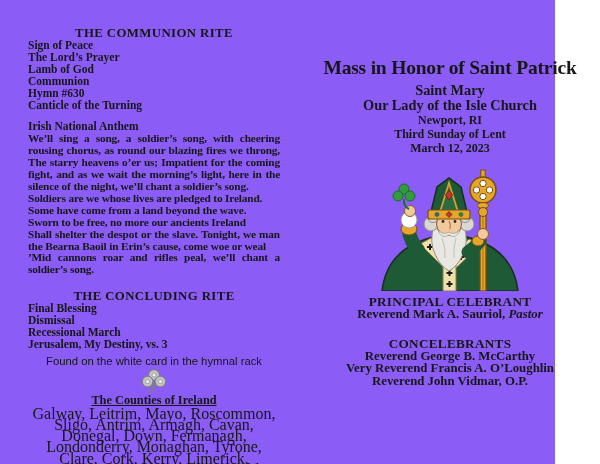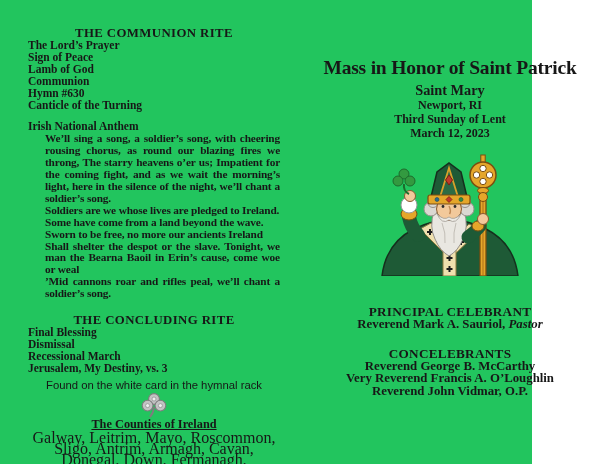--- a/index.html
+++ b/index.html
@@ -5,21 +5,21 @@
   html, body {
     margin: 0;
     padding: 0;
     width: 600px;
     height: 464px;
     background: #ffffff;
     overflow: hidden;
     font-family: "Liberation Serif", serif;
     color: #171717;
   }
-  .page { position: relative; width: 532px; height: 464px; background: #22c55e; }
+  .page { position: relative; width: 532px; height: 464px; background: #8b5cf6; padding-left: 23px; }
 
   
   .left-col {
     position: absolute;
     left: 28px; top: 0;
     width: 252px;
   }
   .rite-heading {
     margin-top: 26px;
     text-align: center;
@@ -47,21 +47,20 @@
     font-size: 11.5px;
     line-height: 11.9px;
   }
   .anthem-text {
     font-weight: bold;
     font-size: 11.3px;
     line-height: 11.9px;
     letter-spacing: -0.15px;
     text-align: justify;
     white-space: pre-line;
-    margin-left: 17px;
   }
   .concluding-heading { margin-top: 13px; }
   .note-line {
     margin-top: 4px;
     font-family: "Liberation Sans", sans-serif;
     font-size: 11.3px;
     line-height: 12px;
     text-align: center;
   }
   .shamrock-wrap {
@@ -114,21 +113,21 @@
     font-size: 12px;
     line-height: 14px;
   }
   .illustration-wrap {
     margin-top: 13px;
     height: 123px;
     display: flex;
     justify-content: center;
   }
   .celebrant-heading {
-    margin-top: 29px;
+    margin-top: 4px;
     font-weight: bold;
     font-size: 13.2px;
     line-height: 13px;
     letter-spacing: 0.3px;
   }
   .celebrant-line {
     font-weight: bold;
     font-size: 12.8px;
     line-height: 12.8px;
   }
@@ -142,22 +141,22 @@
 </style>
 </head>
 <body>
 
 <div class="page">
 
   <div class="left-col">
 
     <div class="rite-heading">THE COMMUNION RITE</div>
 
+    <div class="rite-item">Sign of Peace</div>
     <div class="rite-item">The Lord’s Prayer</div>
-    <div class="rite-item">Sign of Peace</div>
     <div class="rite-item">Lamb of God</div>
     <div class="rite-item">Communion</div>
 
     <div class="hymn-row">
       <span>Hymn #630</span>
       <span>Canticle of the Turning</span>
     </div>
 
     <div class="anthem-heading">Irish National Anthem</div>
     <div class="anthem-text">We’ll sing a song, a soldier’s song, with cheering rousing chorus, as round our blazing fires we throng, The starry heavens o’er us; Impatient for the coming fight, and as we wait the morning’s light, here in the silence of the night, we’ll chant a soldier’s song.
@@ -200,20 +199,21 @@
   </div>
 
   <div class="right-col">
 
     <div class="main-title-wrap">
       <div class="main-title">Mass in Honor of Saint Patrick</div>
     </div>
 
     <div class="venue-block">
       <div class="venue-line">Saint Mary</div>
+      <div class="venue-line">Our Lady of the Isle Church</div>
       <div class="venue-subline">Newport, RI</div>
       <div class="venue-subline">Third Sunday of Lent</div>
       <div class="venue-subline">March 12, 2023</div>
     </div>
 
     <div class="illustration-wrap">
       <svg width="165" height="123" viewBox="0 0 165 123">
 
         <path d="M14,123 Q18,90 46,76 Q64,67 82,67 Q100,67 118,76 Q146,90 150,123 Z" fill="#1e5a36" stroke="#152f1d" stroke-width="1.5"></path>
 

